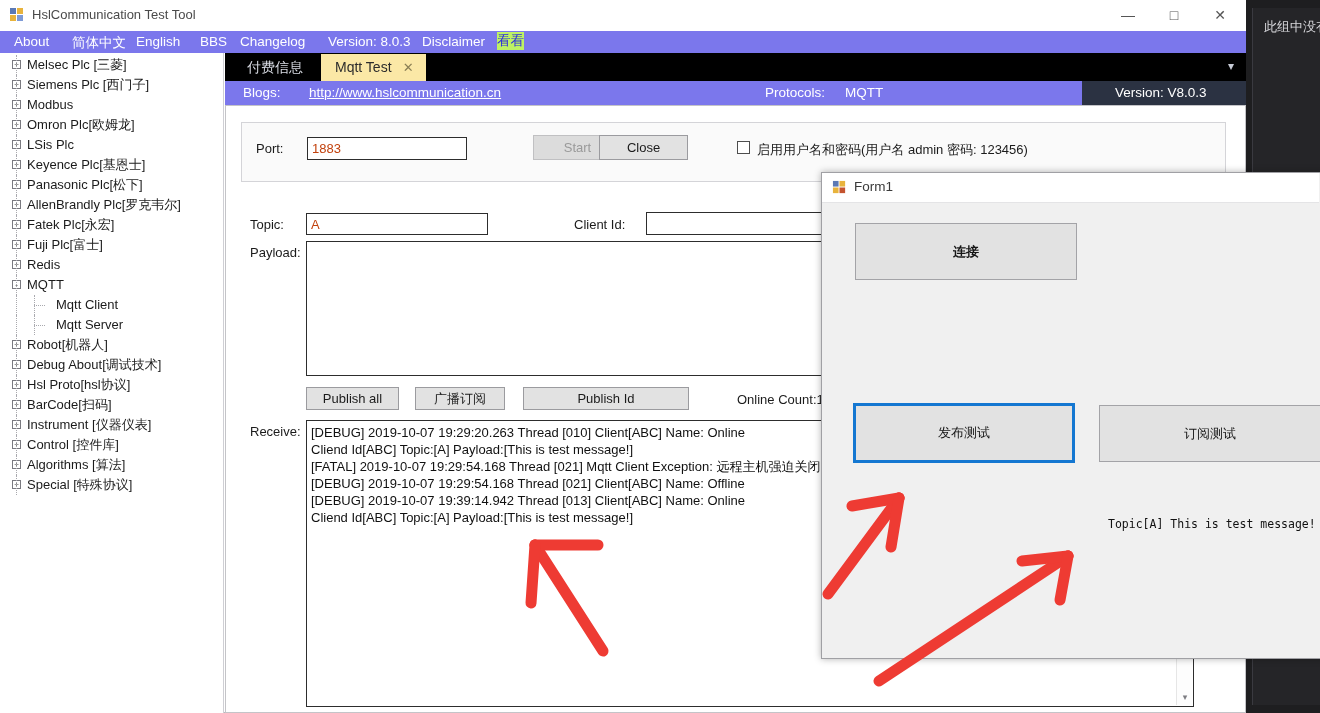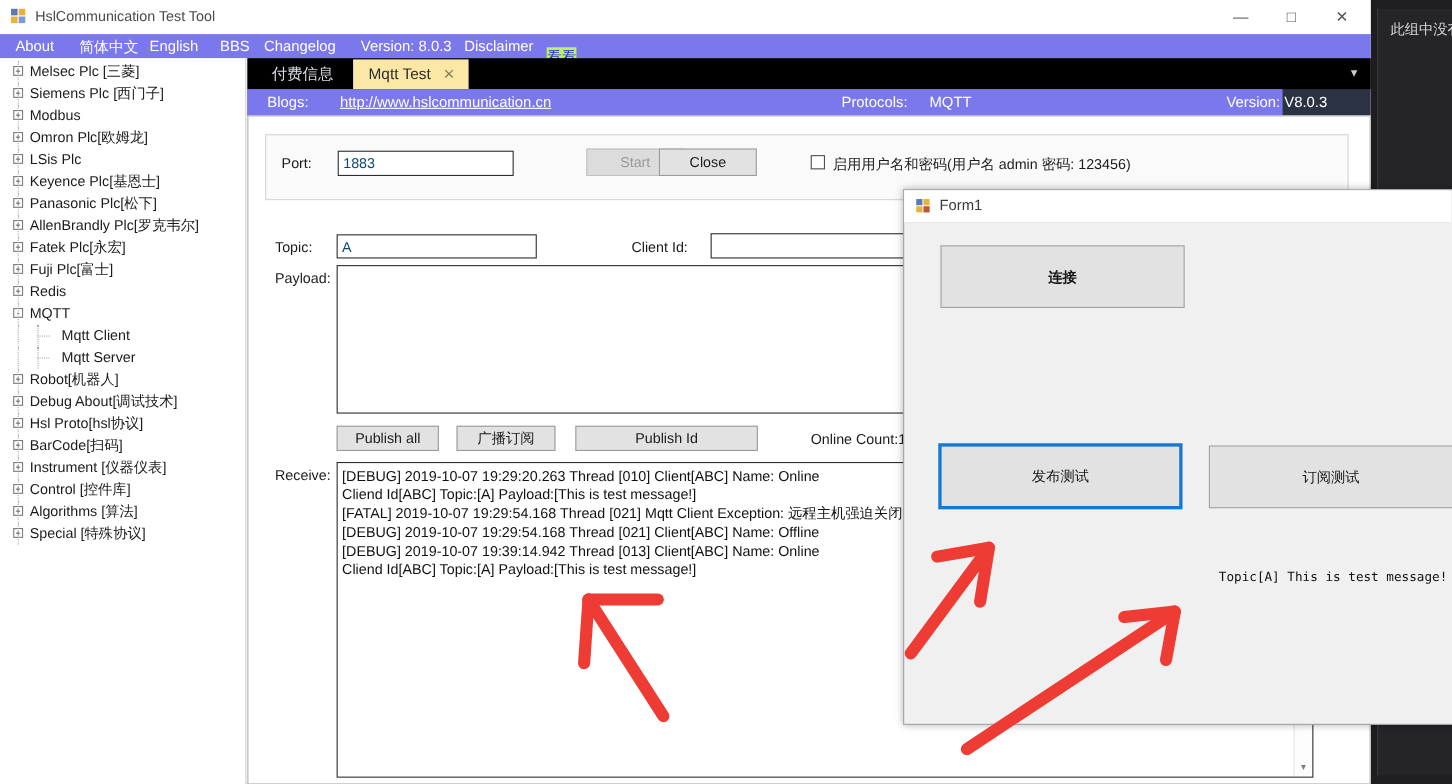--- a/index.html
+++ b/index.html
@@ -56,21 +56,21 @@
   
   .menubar {
     position: absolute; left: 0; top: 31px; width: 1246px; height: 22px;
     background: #7b77ec;
   }
   .menuitem {
     position: absolute; top: 3px; font-size: 13.5px; color: #ffffff;
     white-space: nowrap;
   }
   .menu-hl {
-    position: absolute; top: 12px; font-size: 13.5px; white-space: nowrap;
+    position: absolute; top: 1px; font-size: 13.5px; white-space: nowrap;
     color: #23e8f0; background: #bef264; color: #2b2be0;
   }
 
   
   .leftpane {
     position: absolute; left: 0; top: 53px; width: 224px; height: 660px;
     background: #ffffff; border-right: 1px solid #cfcfd4;
     overflow: hidden;
   }
   .tree { position: absolute; left: 0; top: 2px; width: 224px; }
@@ -117,21 +117,21 @@
   }
   .tab-close {
     position: absolute; right: 12px; top: 0; line-height: 27px;
     font-size: 13px; color: #8a7f55;
   }
   .tabstrip-chevron {
     position: absolute; right: 12px; top: 6px; font-size: 12px; color: #c7cbd6;
   }
 
   .bluebar {
-    position: absolute; left: 0; top: 28px; width: 941px; height: 24px;
+    position: absolute; left: 0; top: 28px; width: 857px; height: 24px;
     background: #7b77ec; color: #fff; font-size: 13.5px;
   }
   .bluebar span { position: absolute; top: 4px; white-space: nowrap; }
   .bluebar a {
     position: absolute; top: 4px; color: #ffffff; text-decoration: underline;
     white-space: nowrap;
   }
 
   .content {
     position: absolute; left: 0; top: 52px; width: 1021px; height: 608px;
@@ -139,21 +139,21 @@
   }
 
   
   .groupbox {
     position: absolute; left: 14px; top: 70px; width: 995px; height: 61px;
     border: 1px solid #d4d4d8; background: #fafafa;
   }
   .lbl { position: absolute; font-size: 13px; color: #1b1b1b; white-space: nowrap; }
   .tbox {
     position: absolute; background: #fff; border: 1px solid #2d2d2d;
-    font-size: 13px; color: #0c4a6e; padding: 2px 4px; line-height: 17px;
+    font-size: 13px; color: #c2410c; padding: 2px 4px; line-height: 17px;
   }
   .btn {
     position: absolute; background: #e2e2e2; border: 1px solid #9b9b9f;
     font-size: 13px; color: #1b1b1b; text-align: center;
     display: flex; align-items: center; justify-content: center;
     white-space: nowrap;
   }
   .btn.disabled { color: #9a9a9a; background: #dcdcdc; border-color: #c0c0c2; }
   .cbox {
     position: absolute; width: 13px; height: 13px; background: #fff;

